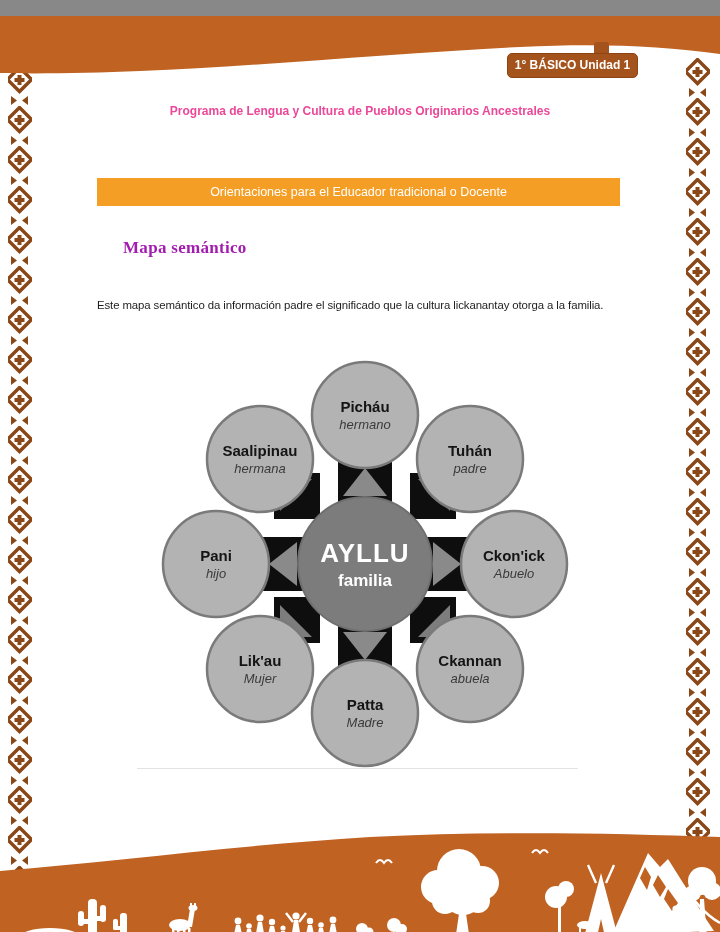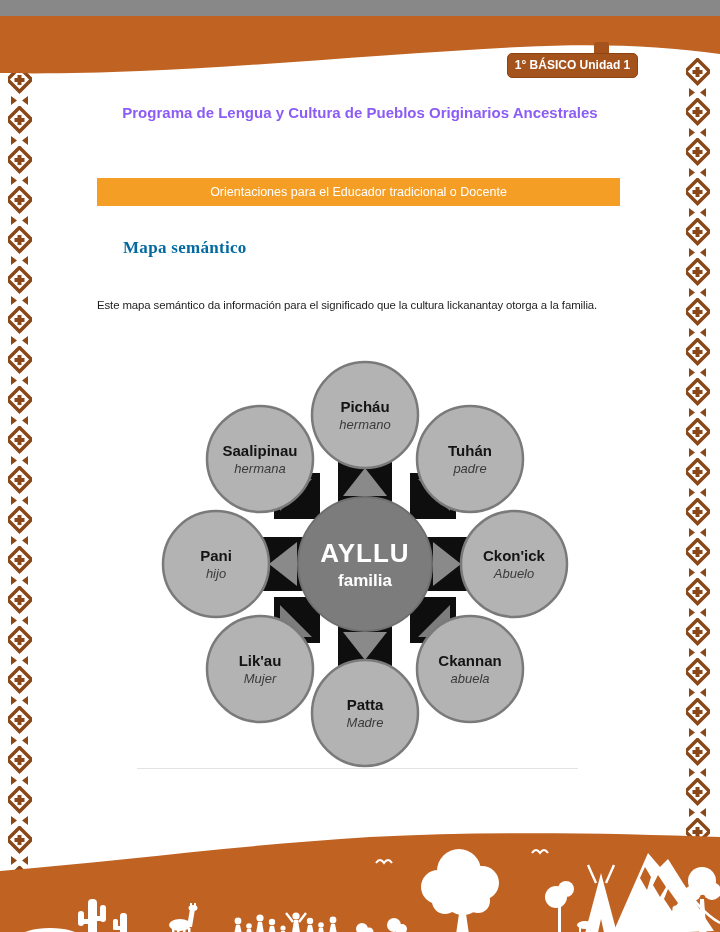--- a/index.html
+++ b/index.html
@@ -18,33 +18,33 @@
     position:absolute; z-index:4; left:507px; top:37px; width:131px; height:25px;
     background:#a5531d; border:1.5px solid #8d4414; border-radius:5px;
     color:#fff; font-size:12px; font-weight:bold; text-align:center; line-height:22px;
   }
   .badge-tab { position:absolute; z-index:3; left:594px; top:26px; width:15px; height:14px;
     background:#a5531d; border-radius:3px; }
   
   .content { position:absolute; left:0; top:0; width:720px; height:932px; z-index:2; }
   .doc-title, .doc-subtitle {
     position:absolute; left:40px; width:640px; text-align:center;
-    font-weight:bold; font-size:15px; color:#8b5cf6; white-space:nowrap;
+    font-weight:bold; font-size:12px; color:#ec4899; white-space:nowrap;
   }
   .doc-title { top:88px; }
   .doc-subtitle { top:122px; }
   .orientation-banner {
     position:absolute; left:97px; top:162px; width:523px; height:28px;
     background:#f59e25; color:#ffffff; font-weight:normal; font-size:12.5px;
     text-align:center; line-height:28px;
   }
   .section-heading {
     position:absolute; left:123px; top:222px;
     font-family:"Liberation Serif", serif; font-weight:bold;
-    font-size:17px; color:#0369a1; letter-spacing:0.3px;
+    font-size:17px; color:#a21caf; letter-spacing:0.3px;
   }
   .intro-paragraph {
     position:absolute; left:97px; top:283px; width:560px;
     font-size:11.4px; color:#1d1d1d; white-space:nowrap; letter-spacing:-0.1px;
   }
   .semantic-map { position:absolute; left:155px; top:336px; }
   .map-underline { position:absolute; left:137px; top:752px; width:441px; height:1px; background:#e3e3e3; }
   
   .footer-illustration { position:absolute; left:0; bottom:0; z-index:3; }
   
@@ -78,21 +78,21 @@
   <svg class="header-wave" width="720" height="62" viewBox="0 0 720 62">
     <path d="M0,0 H720 V38 C660,30 600,27 520,31 C400,37 260,50 140,55 C90,57 40,58 0,57 Z" fill="#bf6222"></path>
   </svg>
   <div class="badge-tab"></div>
   <div class="unit-badge">1° BÁSICO Unidad 1</div>
 
   <div class="content">
     <div class="doc-title">Programa de Lengua y Cultura de Pueblos Originarios Ancestrales</div>
     <div class="orientation-banner">Orientaciones para el Educador tradicional o Docente</div>
     <div class="section-heading">Mapa semántico</div>
-    <div class="intro-paragraph">Este mapa semántico da información para el significado que la cultura lickanantay otorga a la familia.</div>
+    <div class="intro-paragraph">Este mapa semántico da información padre el significado que la cultura lickanantay otorga a la familia.</div>
 
     <svg class="semantic-map" width="420" height="420" viewBox="0 0 420 420">
 
       <g>
 
         <g>
           <rect x="183" y="110" width="54" height="40" fill="#0e0e0e"></rect>
           <polygon points="210,116 188,144 232,144" fill="#8a8a8a"></polygon>
         </g>
 

